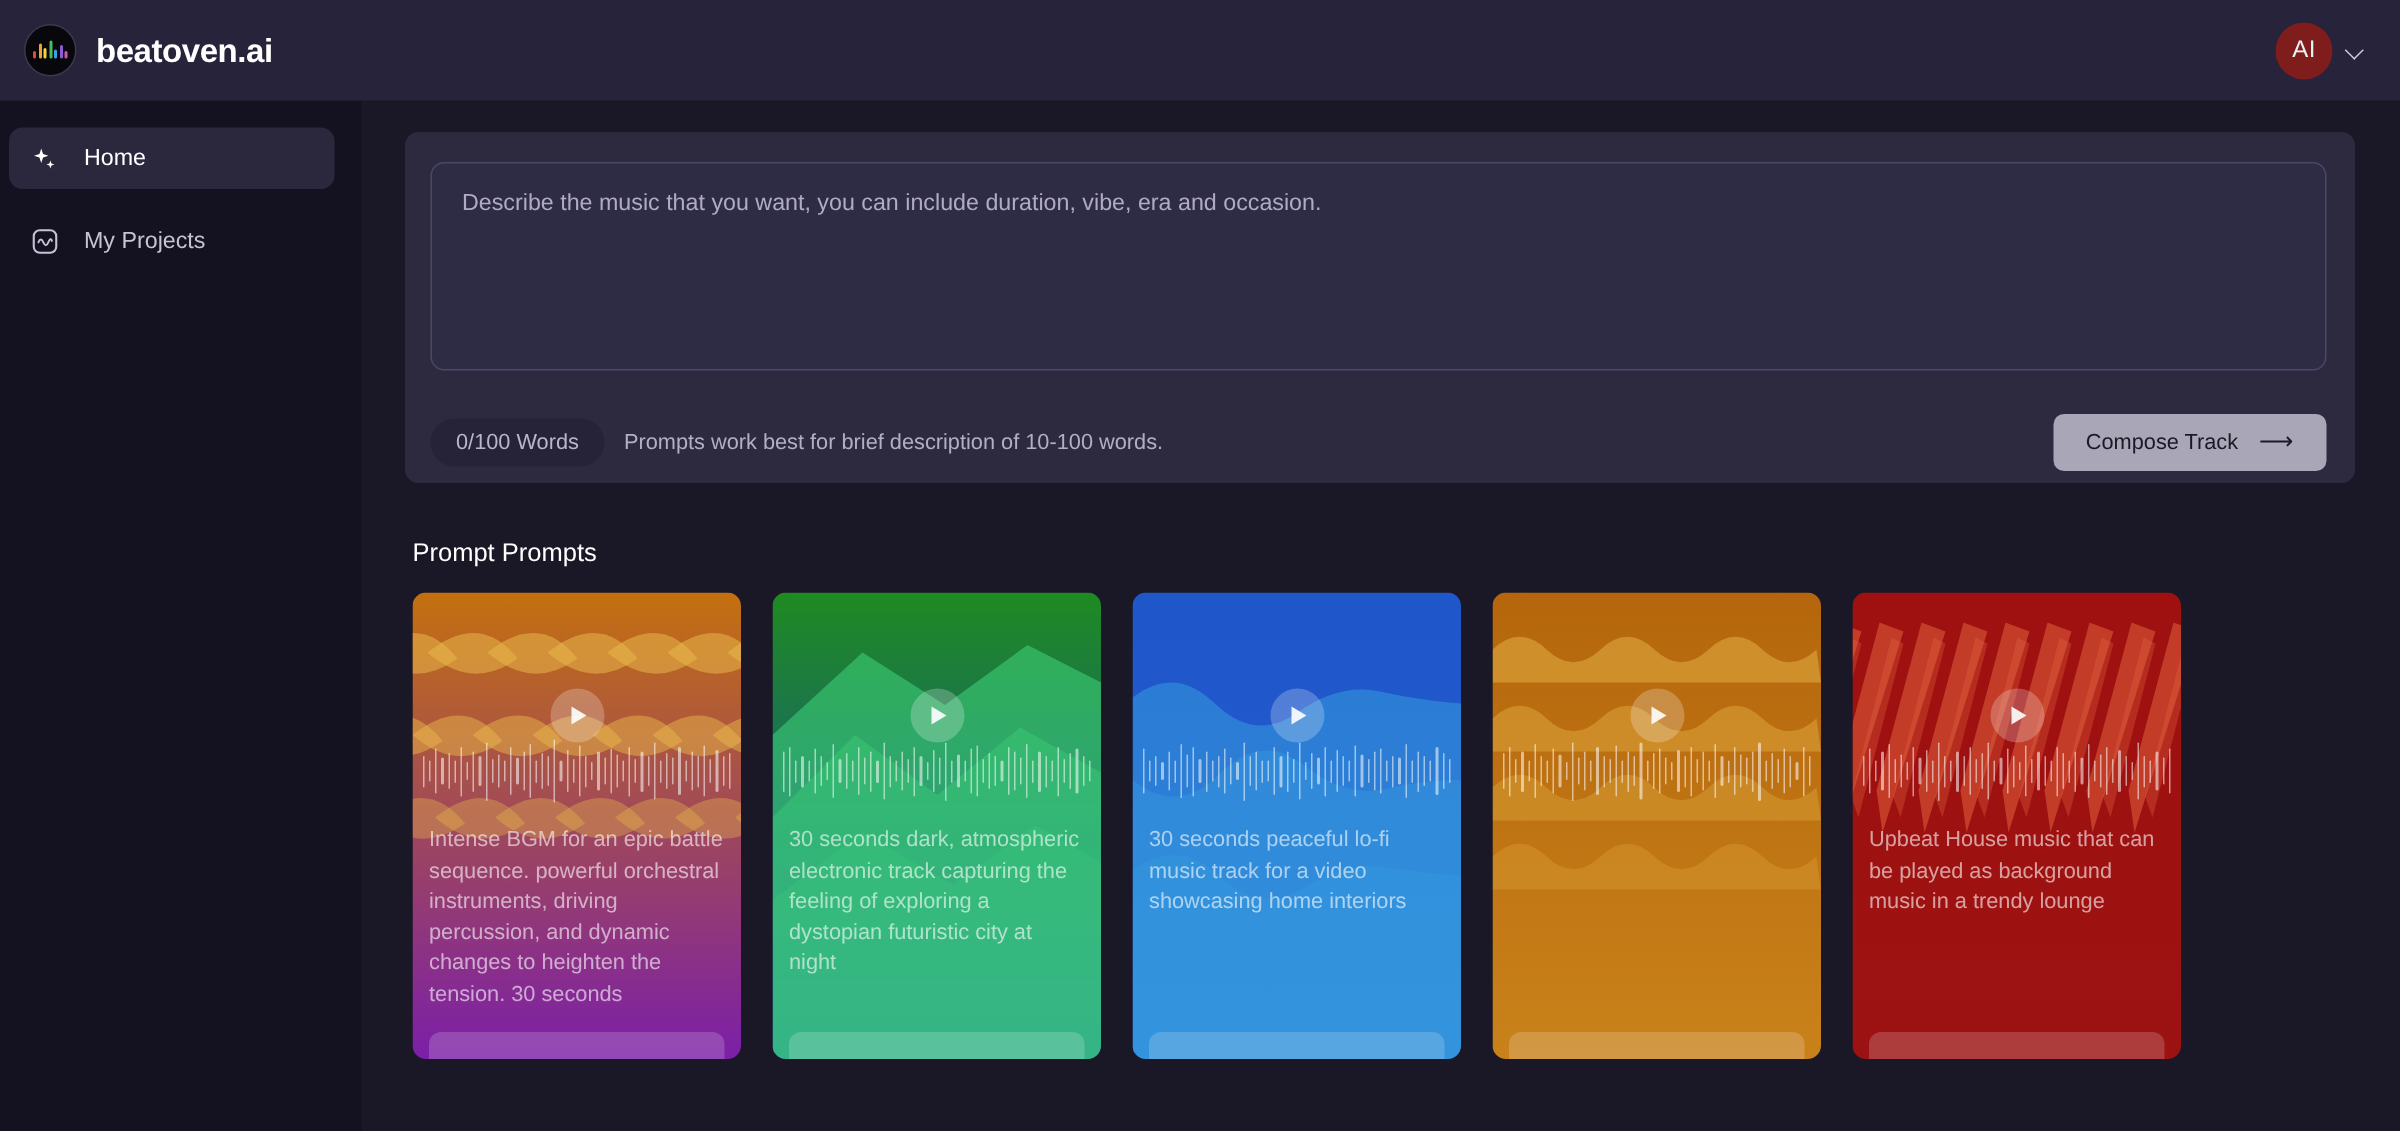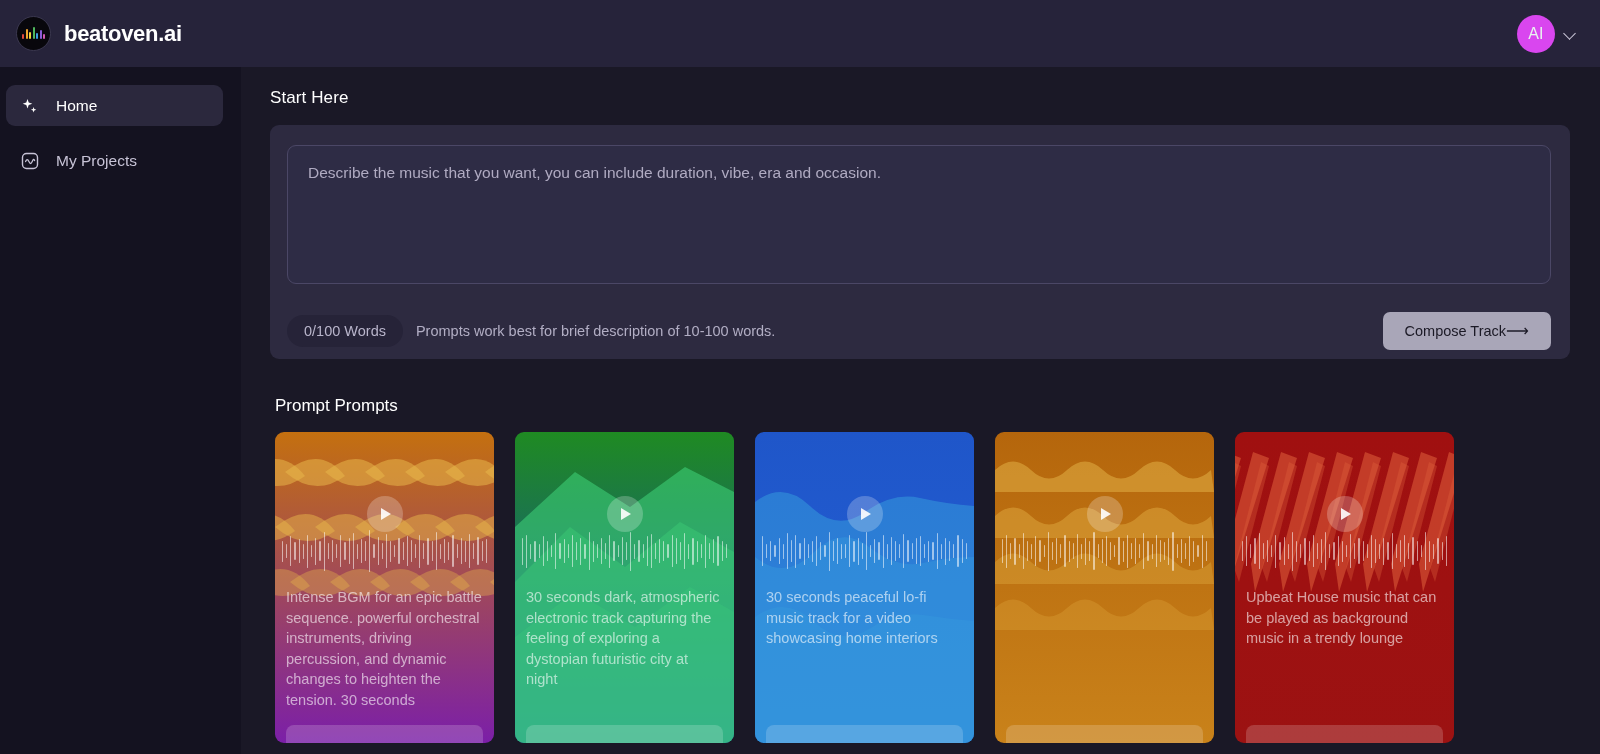--- a/index.html
+++ b/index.html
@@ -29,21 +29,21 @@
     overflow: hidden;
   }
   .logo-bar { width: 2px; border-radius: 1px; }
   .brand-name {
     color: #ffffff; font-size: 22px; font-weight: bold;
     letter-spacing: -0.3px;
   }
   .header-right { margin-left: auto; display: flex; align-items: center; gap: 9px; }
   .avatar {
     width: 38px; height: 38px; border-radius: 50%;
-    background: #d946ef;
+    background: #7f1d1d;
     color: #e8f3ef; font-size: 16px;
     display: flex; align-items: center; justify-content: center;
     letter-spacing: 0.3px;
   }
   .chev {
     width: 14px; height: 14px; position: relative;
   }
   .chev::after {
     content: ""; position: absolute; left: 1px; top: 2px;
     width: 8px; height: 8px;
@@ -106,21 +106,21 @@
     border-radius: 18px; padding: 8px 17px;
     font-size: 14.5px;
   }
   .hint { color: #b2aec4; font-size: 14.5px; margin-left: 13px; }
   .compose-btn {
     margin-left: auto;
     background: #a9a6b8; color: #1b1925;
     border: none; border-radius: 7px;
     height: 38px; padding: 0 22px;
     font-size: 14.5px; font-family: "Liberation Sans", sans-serif;
-    display: flex; align-items: center; 
+    display: flex; align-items: center; gap: 14px;
     cursor: pointer;
   }
   .arrow-glyph { font-size: 16px; line-height: 1; }
 
   .examples-title {
     color: #ffffff; font-size: 17px;
     margin: 37px 0 16px 5px;
   }
   .cards {
     display: flex; gap: 21px; margin-left: 5px;
@@ -205,21 +205,20 @@
       <svg width="20" height="20" viewBox="0 0 20 20">
         <rect x="2.5" y="2.5" width="15" height="15" rx="4" fill="none" stroke="#c7c3d6" stroke-width="1.4"></rect>
         <path d="M5.6 10.6 Q7.2 6.8 8.9 10.6 T12.2 10.6 T14.6 9.6" fill="none" stroke="#c7c3d6" stroke-width="1.3" stroke-linecap="round"></path>
       </svg>
     </span>
     <span>My Projects</span>
   </div>
 </div>
 
 <div class="main">
-  <div class="section-title">Start Here</div>
 
   <div class="compose-panel">
     <textarea class="prompt-box" placeholder="Describe the music that you want, you can include duration, vibe, era and occasion." style=""></textarea>
     <div class="panel-footer">
       <div class="word-pill">0/100 Words</div>
       <div class="hint">Prompts work best for brief description of 10-100 words.</div>
       <button class="compose-btn">
         <span>Compose Track</span>
         <span class="arrow-glyph">⟶</span>
       </button>

